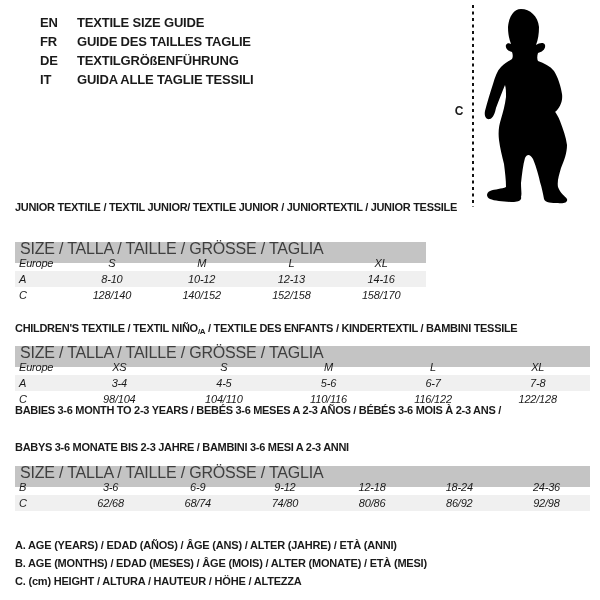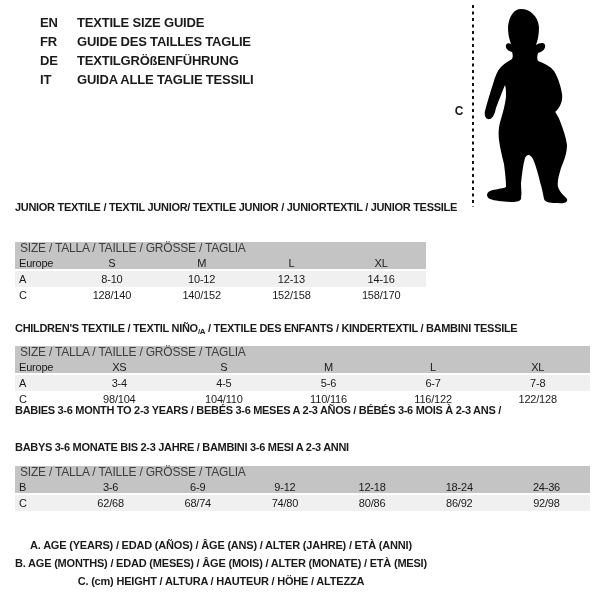--- a/index.html
+++ b/index.html
@@ -15,39 +15,39 @@
   .lang-code{width:37px;}
 
   
   #height-line-svg{left:470px;top:5px;}
   #height-label{left:451px;top:104px;width:16px;text-align:center;font-size:12px;font-weight:bold;}
   #baby-svg{left:478px;top:0px;}
 
   
   .tbl-title{position:absolute;left:15px;font-size:11px;font-weight:bold;letter-spacing:-0.3px;white-space:nowrap;}
   .banner{
-    position:absolute;left:15px;height:27px;line-height:13px;
-    background:#c4c4c4;color:#3f3f3f;font-size:12px;letter-spacing:-0.2px;
+    position:absolute;left:15px;height:21px;line-height:13px;
+    background:#c4c4c4;color:#3f3f3f;font-size:16px;letter-spacing:-0.2px;
     padding-left:5px;box-sizing:border-box;
   }
   .rows{position:absolute;left:15px;}
-  .trow{display:flex;height:16px;align-items:center;font-size:11px;letter-spacing:-0.2px;}
+  .trow{display:flex;height:16px;align-items:center;font-size:11px;letter-spacing:-0.2px;font-style:italic;}
   .trow.stripe{background:#f0f0f0;}
   .c0{width:52px;padding-left:4px;box-sizing:border-box;}
   .c{flex:1;text-align:center;}
   .sub{font-size:8px;vertical-align:-2px;}
 
   
   #t1-title{top:201px;} #t1-banner{top:242px;width:411px;} #t1-rows{top:255px;width:411px;}
   #t2-title{top:322px;} #t2-banner{top:346px;width:575px;} #t2-rows{top:359px;width:575px;}
   #t3-title-1{top:404px;} #t3-title-2{top:441px;}
   #t3-banner{top:466px;width:575px;} #t3-rows{top:479px;width:575px;}
 
   
-  #footnotes{left:15px;top:536px;text-align:center;}
+  #footnotes{left:15px;top:536px;}
   .fn{line-height:18px;font-size:11px;font-weight:bold;letter-spacing:-0.2px;white-space:nowrap;}
 </style>
 </head>
 <body>
 
 <div class="abs" id="lang-block">
   <div class="lang-row">
     <span class="lang-code">EN</span>
     <span>TEXTILE SIZE GUIDE</span>
   </div>

